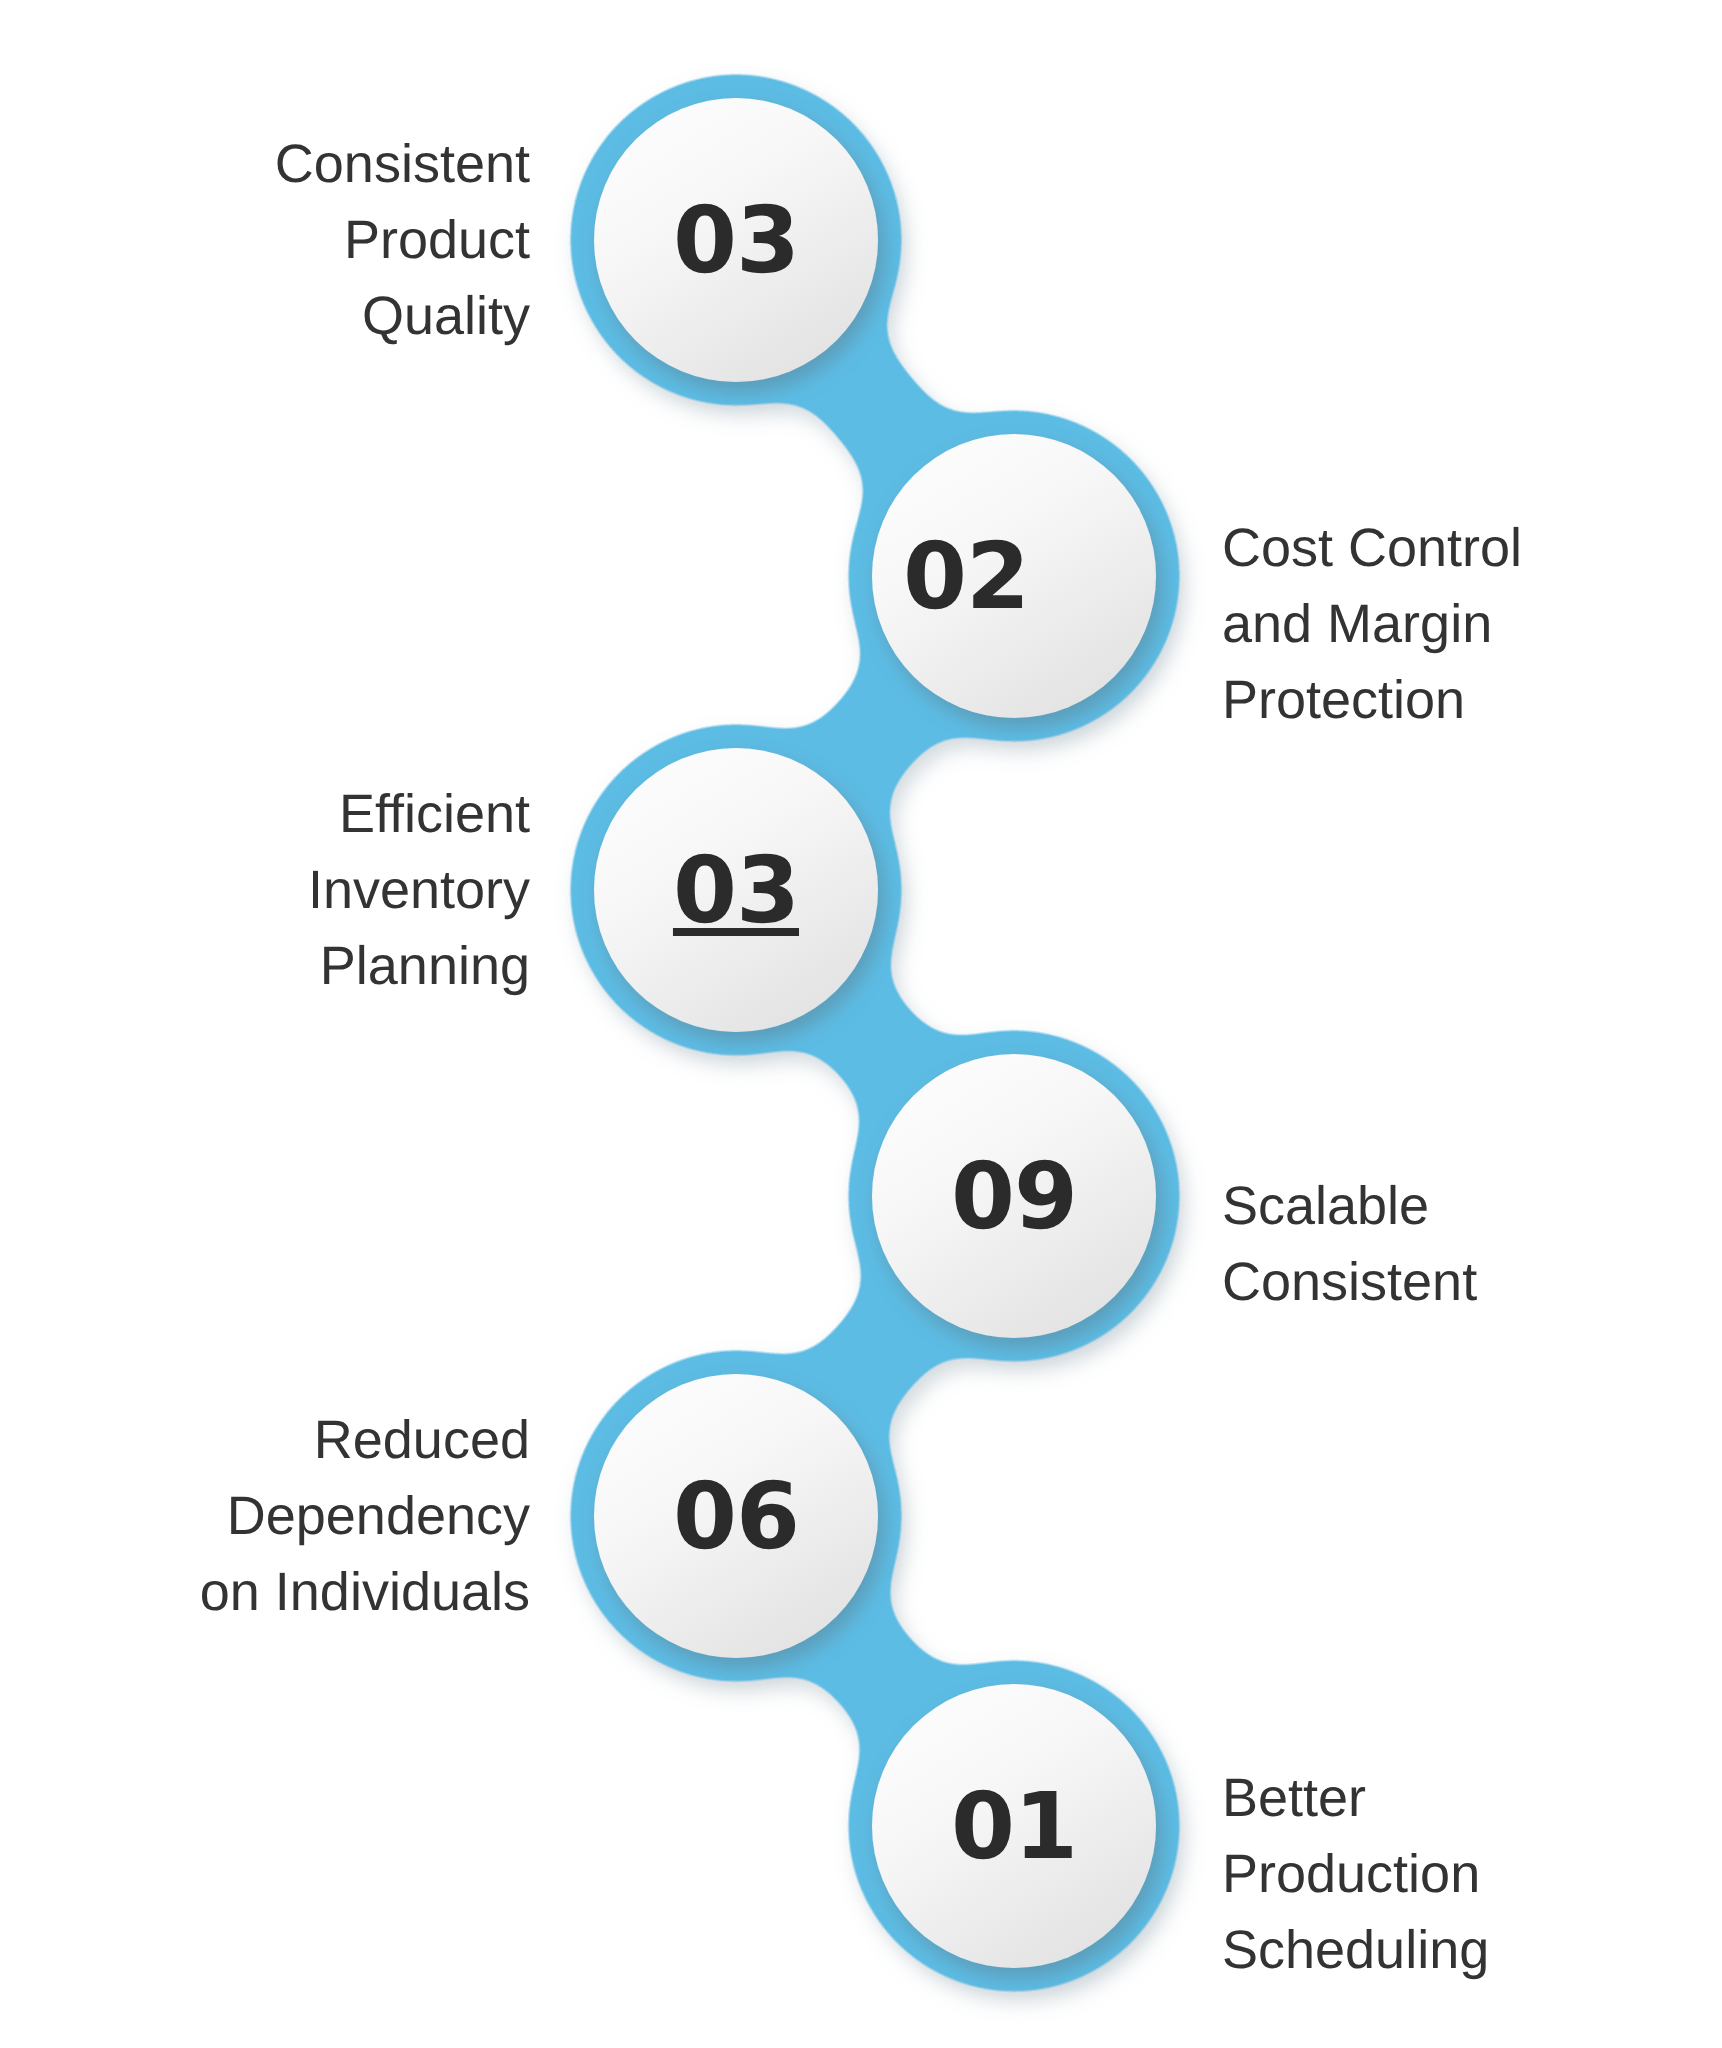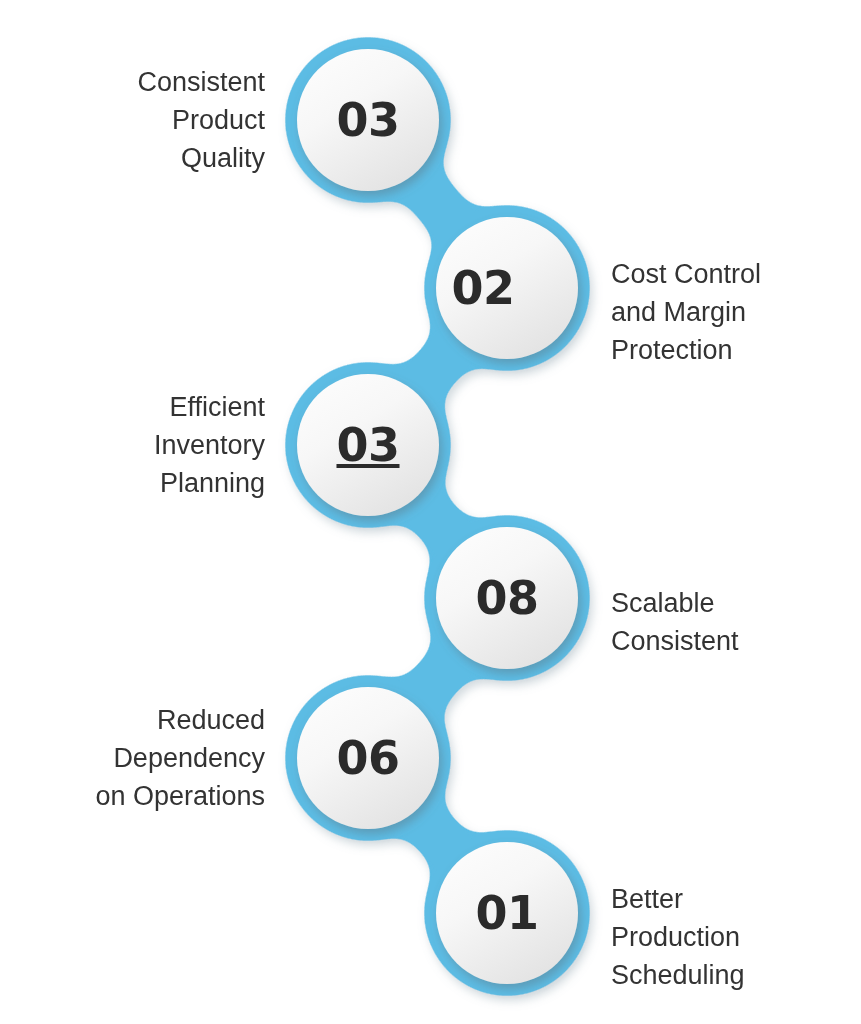--- a/index.html
+++ b/index.html
@@ -116,37 +116,37 @@
       <circle cx="507" cy="598" r="71" fill="url(#faceGrad)"></circle>
       <circle cx="368" cy="758" r="71" fill="url(#faceGrad)"></circle>
       <circle cx="507" cy="913" r="71" fill="url(#faceGrad)"></circle>
     </g>
   </svg>
 
   <div id="numbers-layer">
       <div class="step-number" style="left: 368px; top: 120px;">03</div>
       <div class="step-number" style="left: 483px; top: 288px;">02</div>
       <div class="step-number" style="left: 368px; top: 445px; text-decoration: underline;">03</div>
-      <div class="step-number" style="left: 507px; top: 598px;">08</div>
+      <div class="step-number" style="left: 507px; top: 598px;">09</div>
       <div class="step-number" style="left: 368px; top: 758px;">06</div>
       <div class="step-number" style="left: 507px; top: 913px;">01</div>
     </div>
   <div id="labels-layer">
       <div class="step-label left" style="top: 120px;">Consistent
 Product
 Quality</div>
       <div class="step-label right" style="top: 288px;">Cost Control
 and Margin
 Protection</div>
       <div class="step-label left" style="top: 445px;">Efficient
 Inventory
 Planning</div>
       <div class="step-label right" style="top: 598px;">Scalable
 Consistent</div>
       <div class="step-label left" style="top: 758px;">Reduced
 Dependency
-on Operations</div>
+on Individuals</div>
       <div class="step-label right" style="top: 913px;">Better
 Production
 Scheduling</div>
     </div>
 
 </div>
 
 </body></html>

